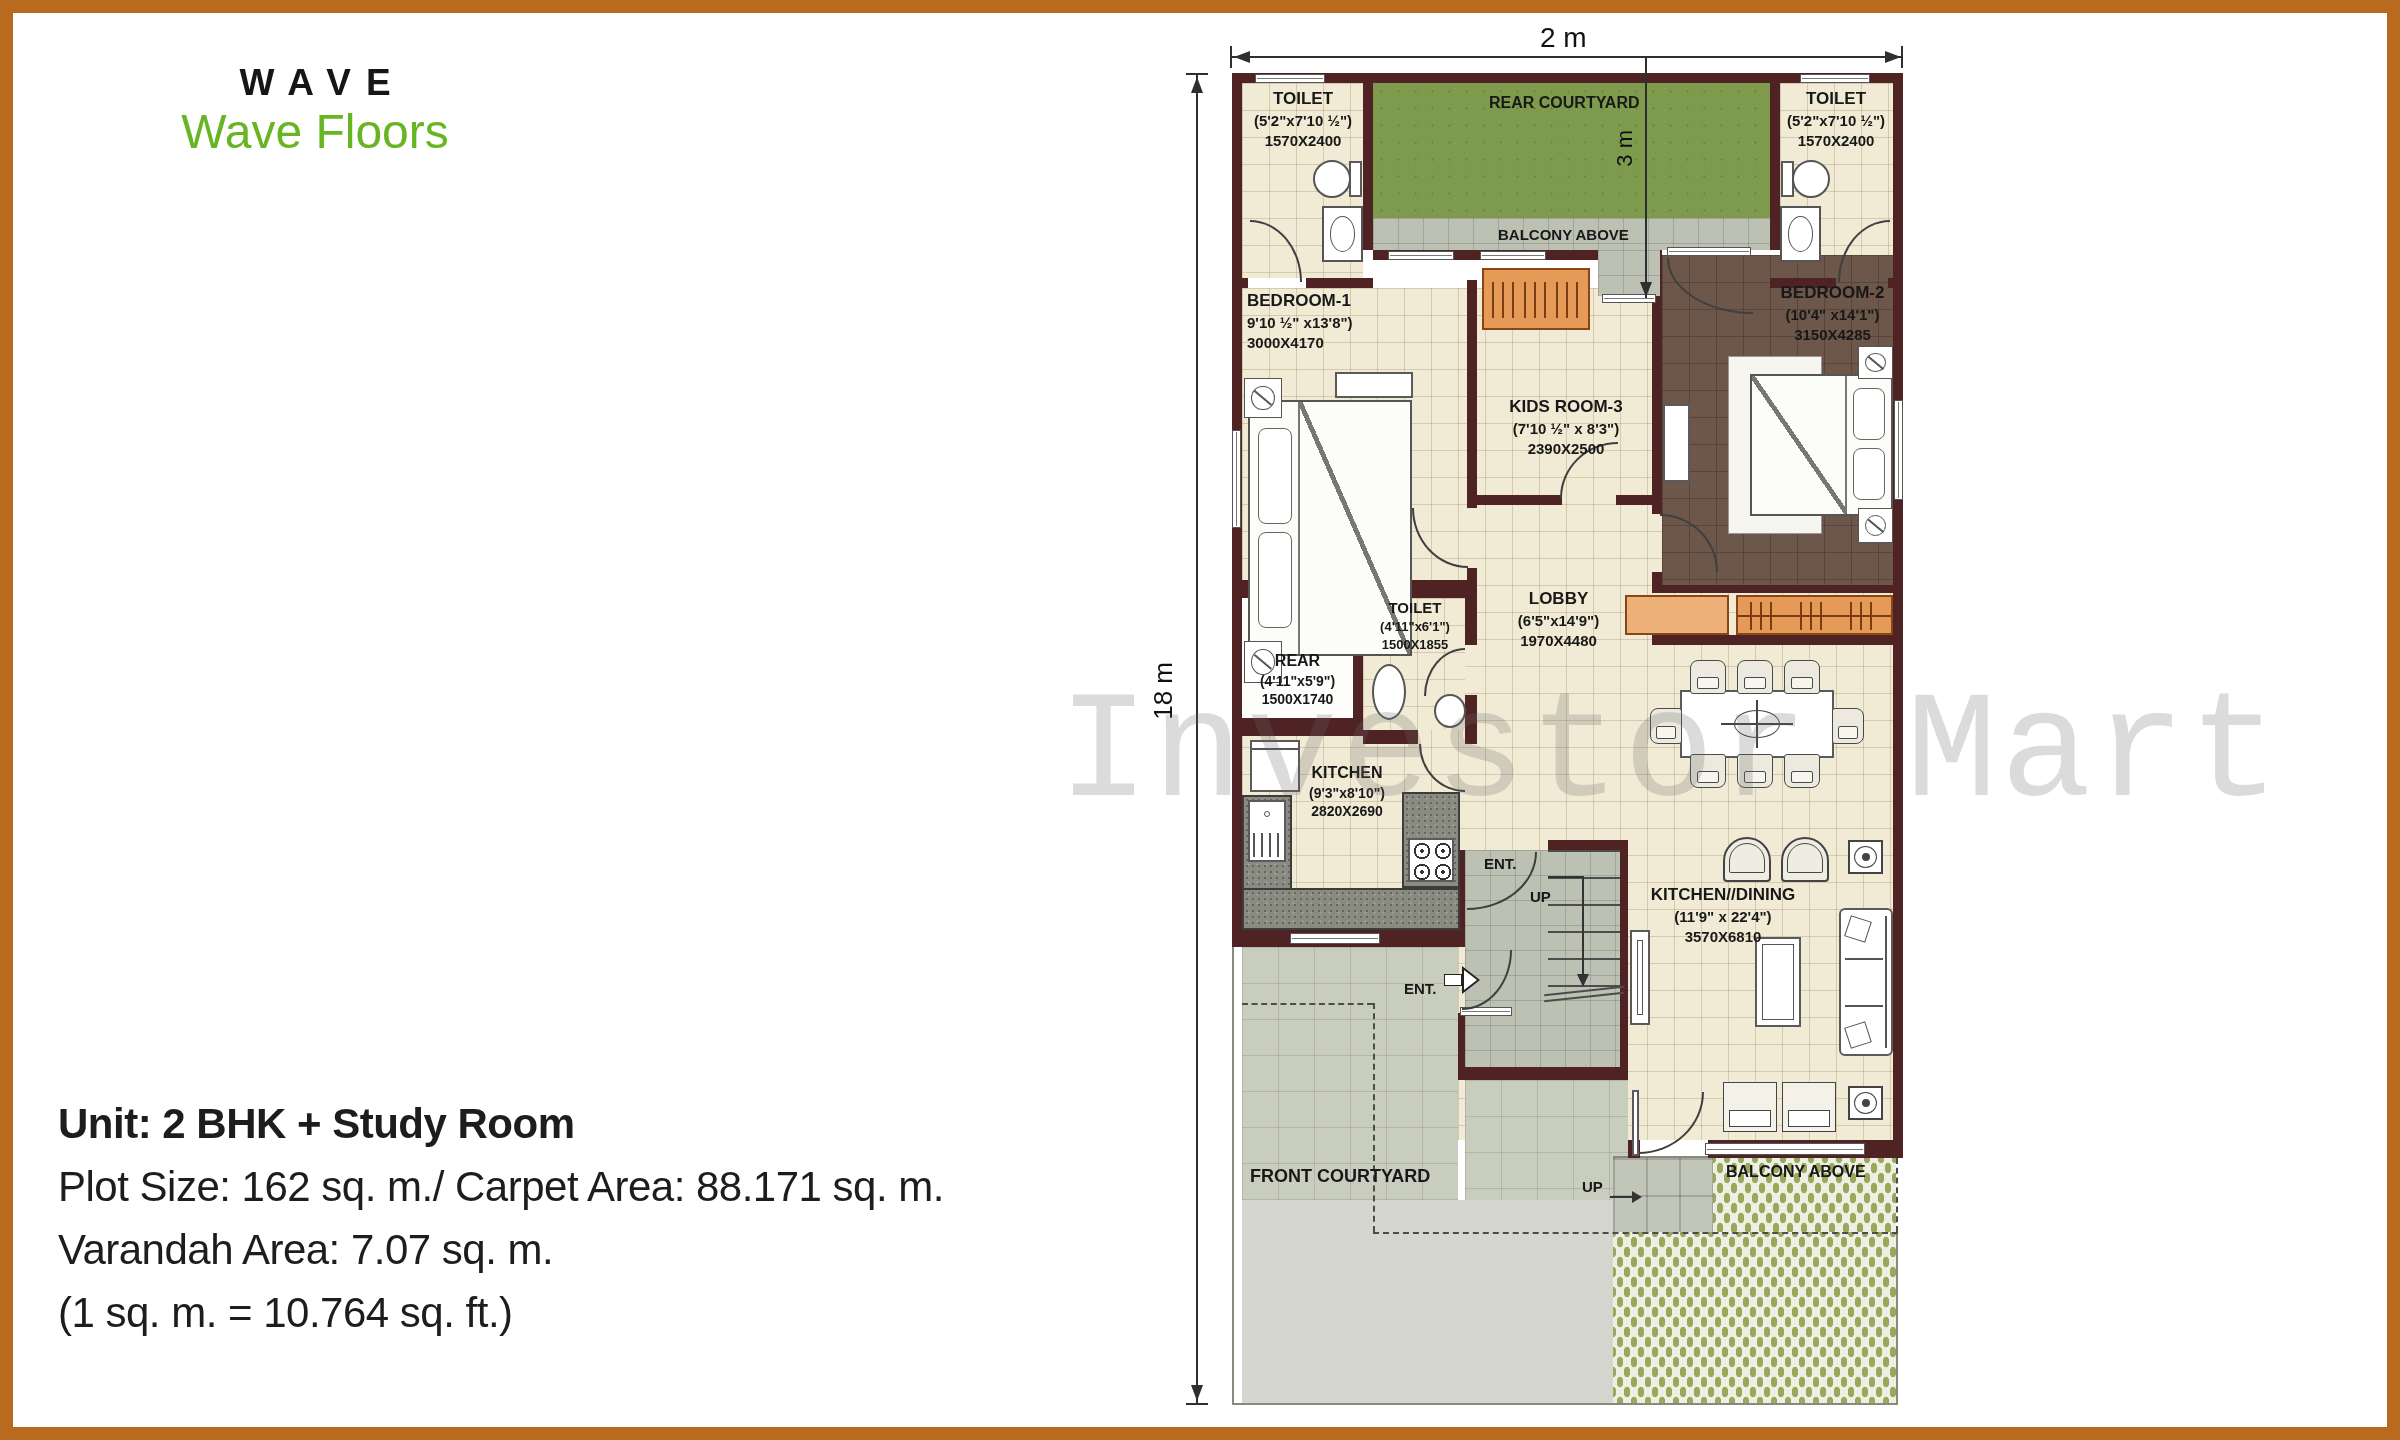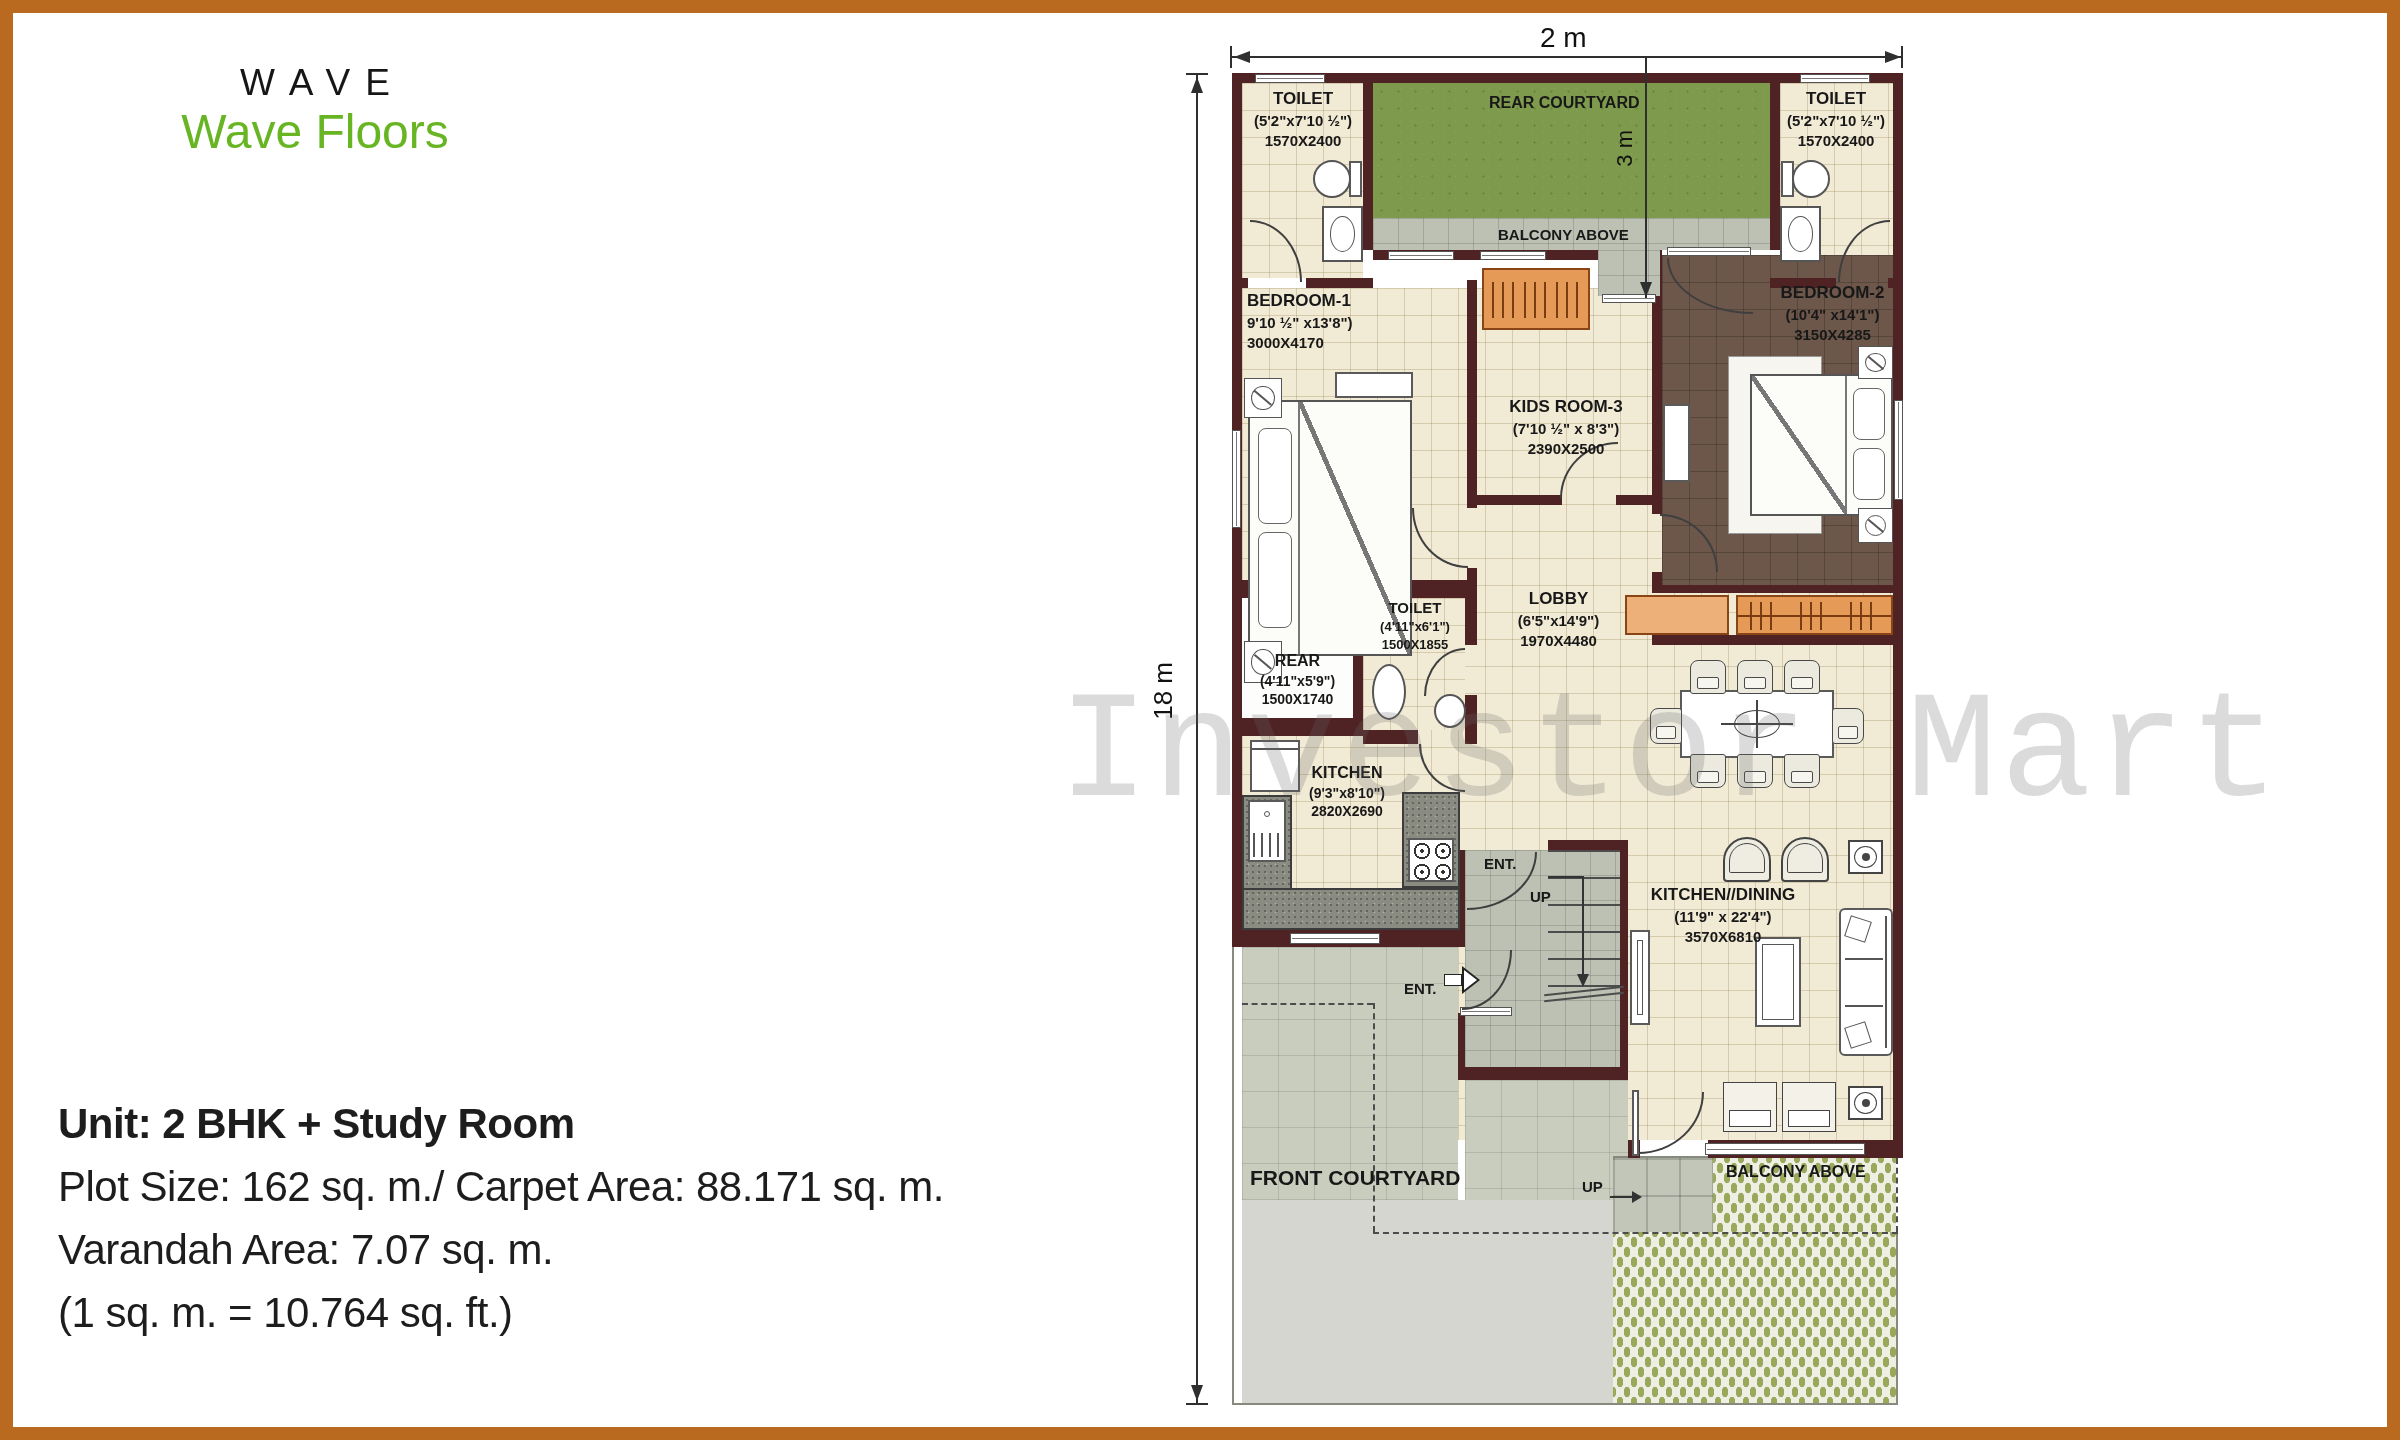--- a/index.html
+++ b/index.html
@@ -2,21 +2,21 @@
 <html><head>
 <meta charset="utf-8">
 <style>
   *{box-sizing:border-box;margin:0;padding:0}
   html,body{width:2400px;height:1440px;background:#fff}
   body{position:relative;font-family:"Liberation Sans",sans-serif;overflow:hidden}
   .a{position:absolute}
   .frame{position:absolute;inset:0;border:13px solid #b96a1e;z-index:100;pointer-events:none}
   
   .logo{position:absolute;left:125px;top:62px;width:380px;text-align:center;z-index:10}
-  .logo .wave{font-size:37px;font-weight:400;letter-spacing:15px;color:#161616;text-indent:15px}
+  .logo .wave{font-size:37px;font-weight:700;letter-spacing:15px;color:#161616;text-indent:15px}
   .logo .city{font-family:"Liberation Serif",serif;font-size:104px;font-weight:bold;color:#5fae27;line-height:1.02;margin-top:8px}
   .logo .fl{font-size:48px;font-weight:500;color:#68b524;}
   .details{position:absolute;left:58px;top:1092px;z-index:10;color:#1d1d1d;font-size:42px;line-height:63px;letter-spacing:-.5px}
   .details .b{font-weight:bold}
   
   .wall{position:absolute;background:#4f2324;z-index:12}
   .thin{position:absolute;background:#868b7e;z-index:11}
   .dash{position:absolute;border-top:2px dashed #4c4c4c;z-index:13}
   .dashv{position:absolute;border-left:2px dashed #4c4c4c;z-index:13}
   .rl{position:absolute;display:flex;flex-direction:column;align-items:center;font-weight:bold;font-size:15px;line-height:1.35;color:#181818;text-align:center;white-space:nowrap;z-index:30}
@@ -324,21 +324,21 @@
   <div class="a" style="left:6px;top:8px;width:22px;height:22px;border:1.5px solid #555;background:#fff;transform:rotate(18deg)"></div>
   <div class="a" style="left:6px;bottom:8px;width:22px;height:22px;border:1.5px solid #555;background:#fff;transform:rotate(-18deg)"></div>
 </div>
 <div class="sq" style="left:1723px;top:1082px;width:54px;height:50px"></div>
 <div class="sq" style="left:1782px;top:1082px;width:54px;height:50px"></div>
 <div class="lamp" style="left:1848px;top:1086px;width:35px;height:34px"></div>
 <div class="w" style="left:1630px;top:930px;width:20px;height:95px">
   <div class="a" style="left:5px;top:8px;bottom:8px;width:6px;border:1px solid #555"></div>
 </div>
 
-<div class="tag" style="left:1250px;top:1166px;font-size:21px">FRONT COURTYARD</div>
+<div class="tag" style="left:1250px;top:1166px;font-size:18px">FRONT COURTYARD</div>
 <div class="tag" style="left:1726px;top:1163px;font-size:16px">BALCONY ABOVE</div>
 <div class="tag" style="left:1582px;top:1178px;font-size:15px">UP</div>
 <div class="a" style="left:1610px;top:1196px;width:22px;height:2px;background:#333;z-index:16"></div>
 <div class="tri" style="left:1632px;top:1191px;border-top:6px solid transparent;border-bottom:6px solid transparent;border-left:10px solid #333;z-index:16"></div>
 
 <div class="dline" style="left:1232px;top:56px;width:671px;height:2px"></div>
 <div class="dline" style="left:1230px;top:46px;width:2px;height:22px"></div>
 <div class="dline" style="left:1901px;top:46px;width:2px;height:22px"></div>
 <div class="tri" style="left:1234px;top:51px;border-top:6px solid transparent;border-bottom:6px solid transparent;border-right:16px solid #2f2f2f"></div>
 <div class="tri" style="left:1885px;top:51px;border-top:6px solid transparent;border-bottom:6px solid transparent;border-left:16px solid #2f2f2f"></div>

